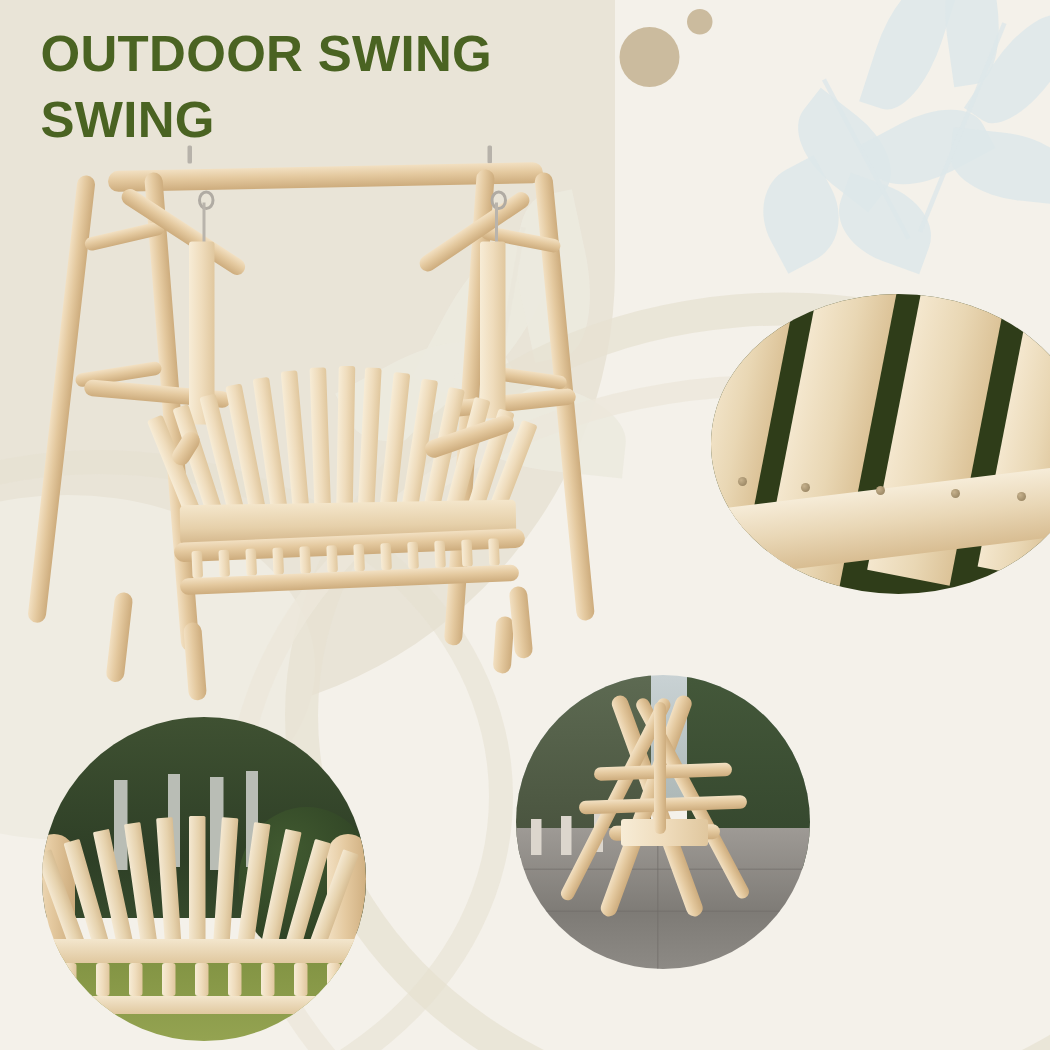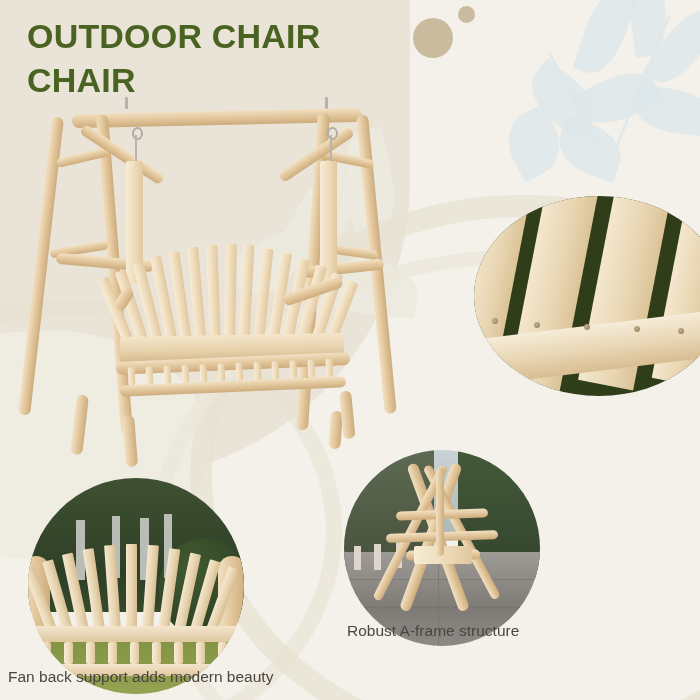--- a/index.html
+++ b/index.html
@@ -140,22 +140,22 @@
 
     <div class="bg-arc"></div>
     <div class="bg-arc2"></div>
     <div class="bg-arc3"></div>
 
     <div class="dot-lg"></div>
     <div class="dot-sm"></div>
   </div>
 
   <div class="title">
-    <div>OUTDOOR CHAIR</div>
-    <div>CHAIR</div>
+    <div>OUTDOOR SWING</div>
+    <div>SWING</div>
   </div>
 
   <div class="hero">
 
     <div class="bolt" style="left:105px;top:2px;"></div>
     <div class="bolt" style="left:305px;top:2px;"></div>
 
     <div class="log" style="left:52px;top:16px;width:290px;height:14px;transform:rotate(-1.2deg);"></div>
 
     <div class="logv" style="left:32px;top:22px;width:12px;height:300px;transform:rotate(6.5deg);transform-origin:top center;"></div>
@@ -263,21 +263,20 @@
     <div class="logv" style="left:62px;top:14px;width:11px;height:156px;transform:rotate(-20deg);transform-origin:top center;"></div>
     <div class="logv" style="left:108px;top:14px;width:11px;height:156px;transform:rotate(20deg);transform-origin:top center;"></div>
     <div class="logv" style="left:78px;top:16px;width:9px;height:150px;transform:rotate(-28deg);transform-origin:top center;"></div>
     <div class="logv" style="left:96px;top:16px;width:9px;height:150px;transform:rotate(27deg);transform-origin:top center;"></div>
     <div class="log" style="left:52px;top:60px;width:92px;height:9px;transform:rotate(-2deg);"></div>
     <div class="log" style="left:42px;top:82px;width:112px;height:9px;transform:rotate(-2deg);"></div>
     <div class="log" style="left:62px;top:100px;width:74px;height:10px;transform:rotate(-1deg);"></div>
     <div class="plank" style="left:70px;top:96px;width:58px;height:18px;"></div>
     <div class="logv" style="left:92px;top:18px;width:8px;height:88px;"></div>
   </div>
-  <div class="caption" style="left:347px;top:622px;">Robust A-frame structure</div>
 
   <div class="inset" id="inset-fan">
     <div class="fan-trees"></div>
     <div class="fan-bush"></div>
     <div class="fan-grass"></div>
     <div class="fan-trunk" style="left:48px;top:42px;width:9px;height:60px;"></div>
     <div class="fan-trunk" style="left:84px;top:38px;width:8px;height:62px;"></div>
     <div class="fan-trunk" style="left:112px;top:40px;width:9px;height:62px;"></div>
     <div class="fan-trunk" style="left:136px;top:36px;width:8px;height:64px;"></div>
 
@@ -303,15 +302,14 @@
       <div class="plank" style="left:50px;top:0;width:9px;height:22px;"></div>
       <div class="plank" style="left:72px;top:0;width:9px;height:22px;"></div>
       <div class="plank" style="left:94px;top:0;width:9px;height:22px;"></div>
       <div class="plank" style="left:116px;top:0;width:9px;height:22px;"></div>
       <div class="plank" style="left:138px;top:0;width:9px;height:22px;"></div>
       <div class="plank" style="left:160px;top:0;width:9px;height:22px;"></div>
       <div class="plank" style="left:182px;top:0;width:9px;height:22px;"></div>
     </div>
     <div class="fan-rail" style="left:4px;top:186px;width:208px;height:12px;border-radius:3px;"></div>
   </div>
-  <div class="caption" style="left:8px;top:668px;">Fan back support adds modern beauty</div>
 
 </div>
 
 </body></html>

